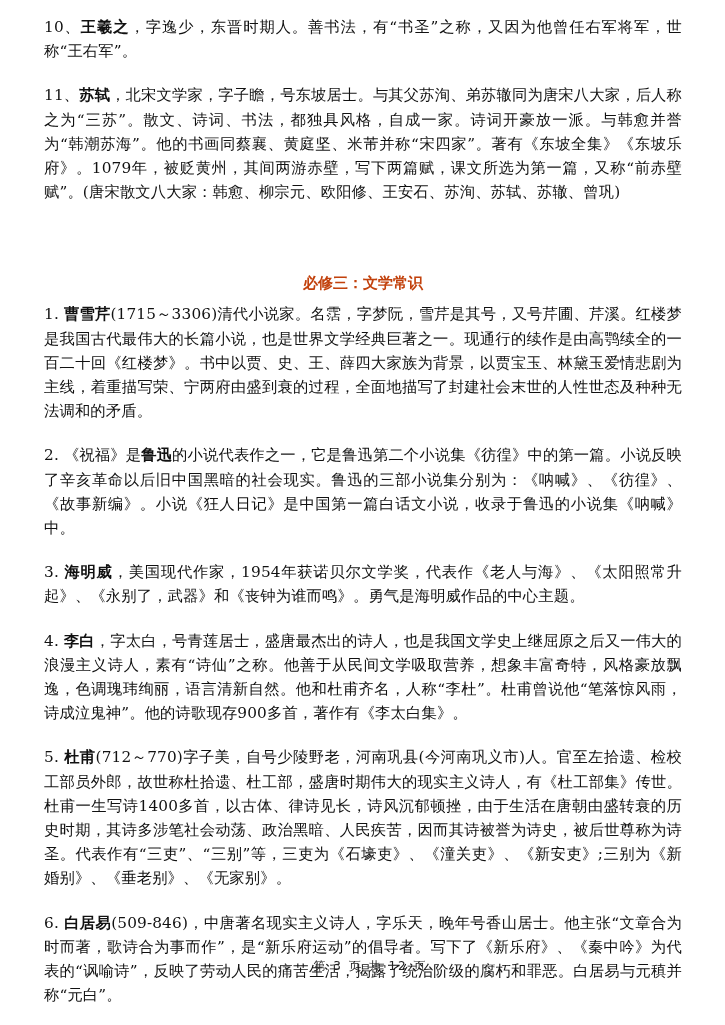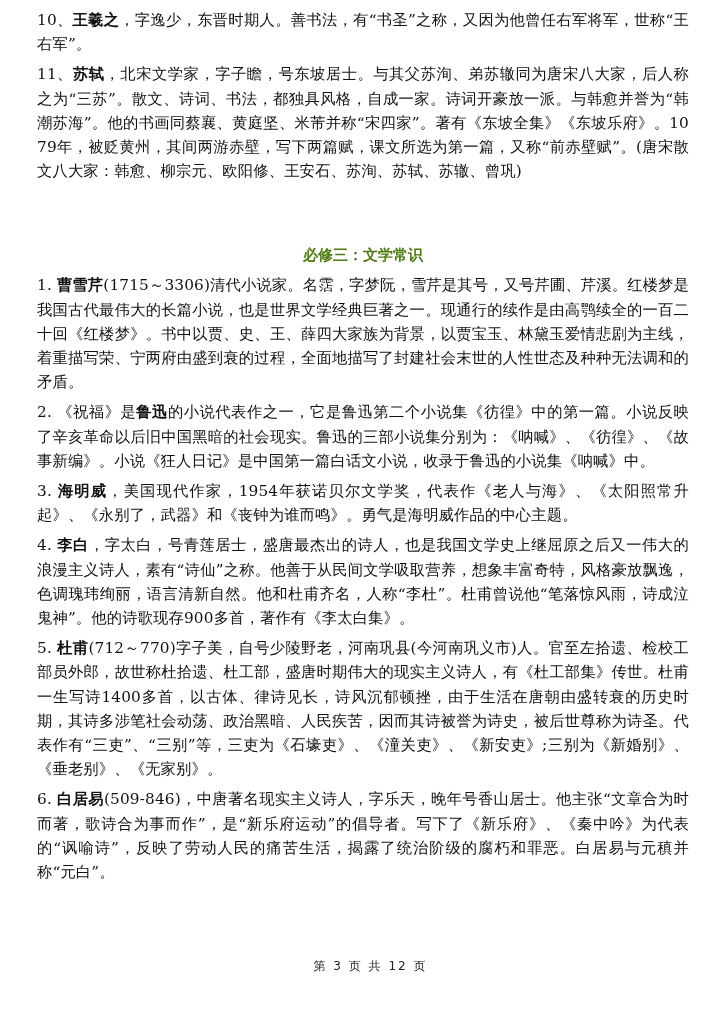--- a/index.html
+++ b/index.html
@@ -1,19 +1,19 @@
 <!DOCTYPE html>
 <html><head>
 <meta charset="utf-8">
 <style>
   html, body { margin: 0; padding: 0; background: #ffffff; }
   body { width: 725px; height: 1025px; position: relative; overflow: hidden;
          font-family: "DejaVu Serif", "Liberation Serif", serif; color: #111; }
   .page { position: absolute; left: 37px; top: 8px; width: 652px; }
-  .para { font-size: 15.3px; line-height: 24.2px; margin: 0; text-align: justify;
+  .para { font-size: 15.3px; line-height: 24.2px; margin: 7px; text-align: justify;
           letter-spacing: 0.15px; word-break: break-all; }
   .para b { font-family: "DejaVu Sans", "Liberation Sans", sans-serif; font-weight: bold; }
   .gap-s { height: 6px; }
   .gap-l { height: 48px; }
   .section-title { text-align: center; font-family: "DejaVu Sans", "Liberation Sans", sans-serif;
            font-weight: bold; font-size: 15px; color: #1a1ad0; margin: 0 0 6px 0; line-height: 24px; }
   .footer { position: absolute; top: 958px; left: 0; width: 725px; text-align: center;
             font-family: "DejaVu Sans", "Liberation Sans", sans-serif; font-size: 12px; color: #222;
             letter-spacing: 2px; margin-left: 8px; }
 </style>
@@ -26,21 +26,21 @@
   <div class="gap-s"></div>
 
   <p class="para"><span>11、</span><b>苏轼</b><span>，北宋文学家，字子瞻，号东坡居士。与其父苏洵、弟苏辙同为唐宋八大家，后人称之为“三苏”。散文、诗词、书法，都独具风格，自成一家。诗词开豪放一派。与韩愈并誉为“韩潮苏海”。他的书画同蔡襄、黄庭坚、米芾并称“宋四家”。著有《东坡全集》《东坡乐府》。1079年，被贬黄州，其间两游赤壁，写下两篇赋，课文所选为第一篇，又称“前赤壁赋”。(唐宋散文八大家：韩愈、柳宗元、欧阳修、王安石、苏洵、苏轼、苏辙、曾巩)</span></p>
   <div class="gap-s"></div>
 
   <div class="gap-s"></div>
 
 
   <div class="gap-l"></div>
 
-  <h2 class="section-title" style="color: #4d7c0f;">必修三：文学常识</h2>
+  <h2 class="section-title" style="color: #c2410c;">必修三：文学常识</h2>
 
   <p class="para"><span>1. </span><b>曹雪芹</b><span>(1715～3306)清代小说家。名霑，字梦阮，雪芹是其号，又号芹圃、芹溪。红楼梦是我国古代最伟大的长篇小说，也是世界文学经典巨著之一。现通行的续作是由高鹗续全的一百二十回《红楼梦》。书中以贾、史、王、薛四大家族为背景，以贾宝玉、林黛玉爱情悲剧为主线，着重描写荣、宁两府由盛到衰的过程，全面地描写了封建社会末世的人性世态及种种无法调和的矛盾。</span></p>
   <div class="gap-s"></div>
 
   <p class="para"><span>2. </span><span>《祝福》是</span><b>鲁迅</b><span>的小说代表作之一，它是鲁迅第二个小说集《彷徨》中的第一篇。小说反映了辛亥革命以后旧中国黑暗的社会现实。鲁迅的三部小说集分别为：《呐喊》、《彷徨》、《故事新编》。小说《狂人日记》是中国第一篇白话文小说，收录于鲁迅的小说集《呐喊》中。</span></p>
   <div class="gap-s"></div>
 
   <p class="para"><span>3. </span><b>海明威</b><span>，美国现代作家，1954年获诺贝尔文学奖，代表作《老人与海》、《太阳照常升起》、《永别了，武器》和《丧钟为谁而鸣》。勇气是海明威作品的中心主题。</span></p>
   <div class="gap-s"></div>
 

